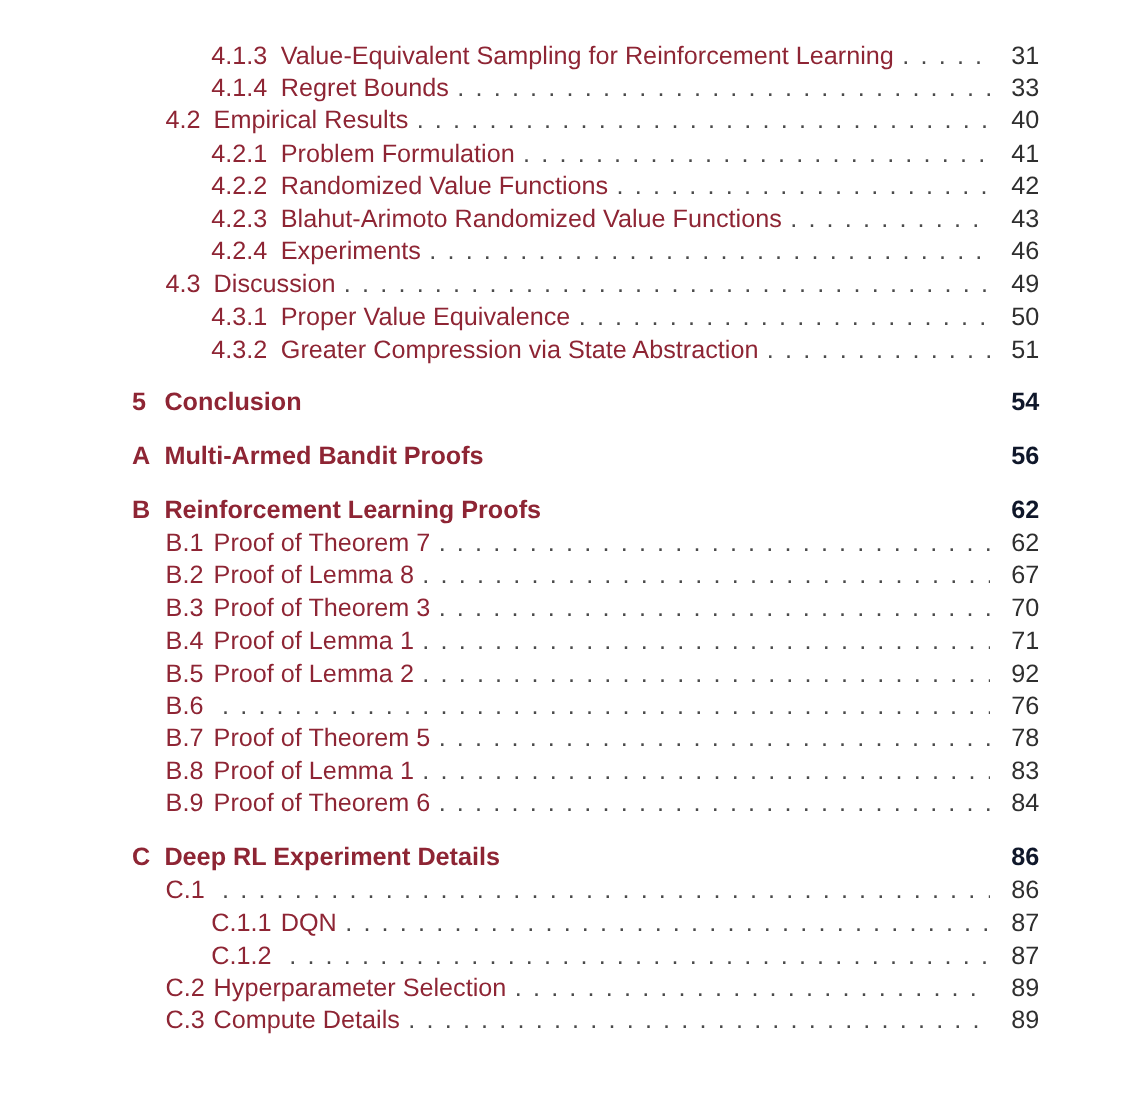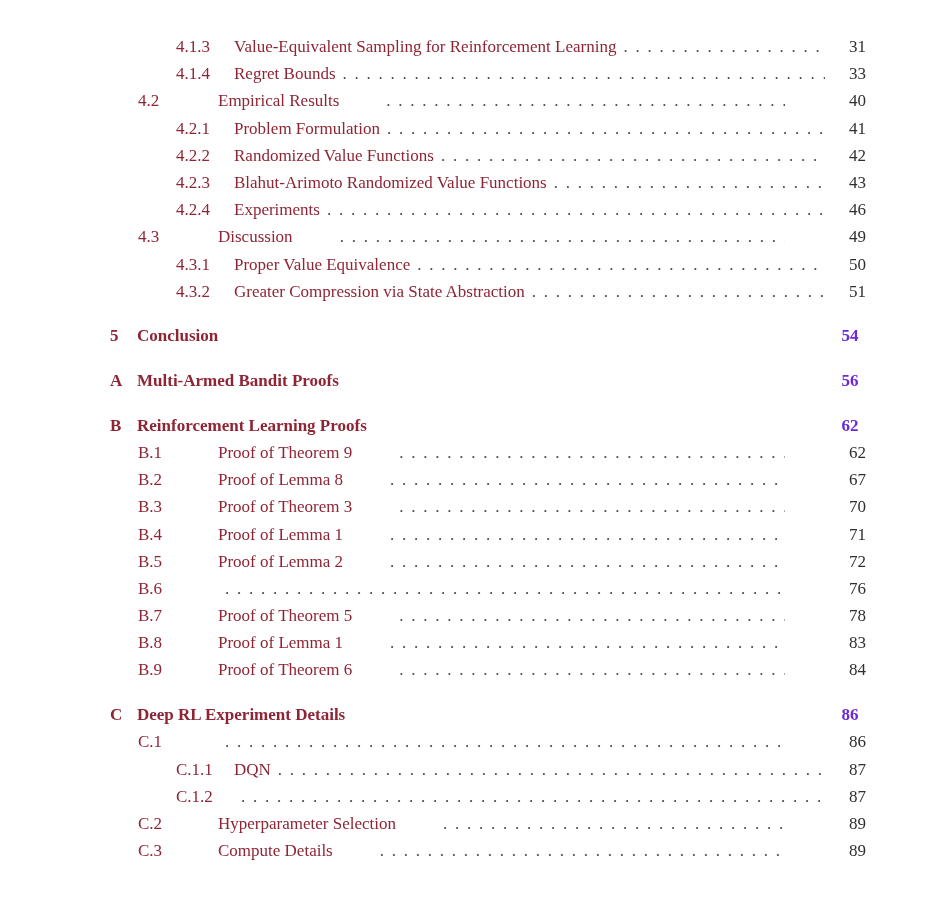--- a/index.html
+++ b/index.html
@@ -5,22 +5,22 @@
   html, body {
     margin: 0;
     padding: 0;
     background: #ffffff;
   }
   #page {
     position: relative;
     width: 951px;
     height: 921px;
     background: var(--bg, #ffffff);
-    font-family: Liberation Serif, serif;
-    font-size: 17px;
+    font-family: Liberation Sans, sans-serif;
+    font-size: 21px;
     overflow: hidden;
   }
   #toc-list {
     position: absolute;
     left: 110px;
     top: 33px;
     width: 756px;
   }
   .row {
     display: flex;
@@ -53,23 +53,23 @@
     min-width: 32px;
     text-align: right;
     color: var(--pagenum, #2f2f2f);
   }
   
   .row.chapter {
     margin-top: 17.5px;
     font-weight: bold;
   }
   .row.chapter .num { width: 27px; }
-  .row.chapter .page { color: #6d28d9; text-align: center; }
+  .row.chapter .page { color: #0f172a; }
   
-  .row.section { padding-left: 28px; gap: 40px; }
+  .row.section { padding-left: 28px; }
   .row.section .num { width: 40px; }
   
   .row.subsection { padding-left: 66px; }
   .row.subsection .num { width: 58px; }
 </style>
 </head>
 <body>
 
 <div id="page" style="--link: #8e2534; --pagenum: #2f2f2f; --dots: #4a4a4a; --bg: #ffffff;">
   <div id="toc-list">
@@ -146,21 +146,21 @@
     <span class="page">56</span>
   </div>
       <div class="row chapter">
     <span class="num">B</span>
     <span class="label">Reinforcement Learning Proofs</span>
 
     <span class="page">62</span>
   </div>
       <div class="row section">
     <span class="num">B.1</span>
-    <span class="label">Proof of Theorem 9</span>
+    <span class="label">Proof of Theorem 7</span>
     <span class="dots" aria-hidden="true">. . . . . . . . . . . . . . . . . . . . . . . . . . . . . . . . . . . . . . . . . . . . . . . . . . . . . . . . . . . . . . . . . . . . . . . . . . . . . . . . . . . . . . . . . .</span>
     <span class="page">62</span>
   </div>
       <div class="row section">
     <span class="num">B.2</span>
     <span class="label">Proof of Lemma 8</span>
     <span class="dots" aria-hidden="true">. . . . . . . . . . . . . . . . . . . . . . . . . . . . . . . . . . . . . . . . . . . . . . . . . . . . . . . . . . . . . . . . . . . . . . . . . . . . . . . . . . . . . . . . . .</span>
     <span class="page">67</span>
   </div>
       <div class="row section">
@@ -172,21 +172,21 @@
       <div class="row section">
     <span class="num">B.4</span>
     <span class="label">Proof of Lemma 1</span>
     <span class="dots" aria-hidden="true">. . . . . . . . . . . . . . . . . . . . . . . . . . . . . . . . . . . . . . . . . . . . . . . . . . . . . . . . . . . . . . . . . . . . . . . . . . . . . . . . . . . . . . . . . .</span>
     <span class="page">71</span>
   </div>
       <div class="row section">
     <span class="num">B.5</span>
     <span class="label">Proof of Lemma 2</span>
     <span class="dots" aria-hidden="true">. . . . . . . . . . . . . . . . . . . . . . . . . . . . . . . . . . . . . . . . . . . . . . . . . . . . . . . . . . . . . . . . . . . . . . . . . . . . . . . . . . . . . . . . . .</span>
-    <span class="page">72</span>
+    <span class="page">92</span>
   </div>
       <div class="row section">
     <span class="num">B.6</span>
     <span class="dots" aria-hidden="true">. . . . . . . . . . . . . . . . . . . . . . . . . . . . . . . . . . . . . . . . . . . . . . . . . . . . . . . . . . . . . . . . . . . . . . . . . . . . . . . . . . . . . . . . . .</span>
     <span class="page">76</span>
   </div>
       <div class="row section">
     <span class="num">B.7</span>
     <span class="label">Proof of Theorem 5</span>
     <span class="dots" aria-hidden="true">. . . . . . . . . . . . . . . . . . . . . . . . . . . . . . . . . . . . . . . . . . . . . . . . . . . . . . . . . . . . . . . . . . . . . . . . . . . . . . . . . . . . . . . . . .</span>

